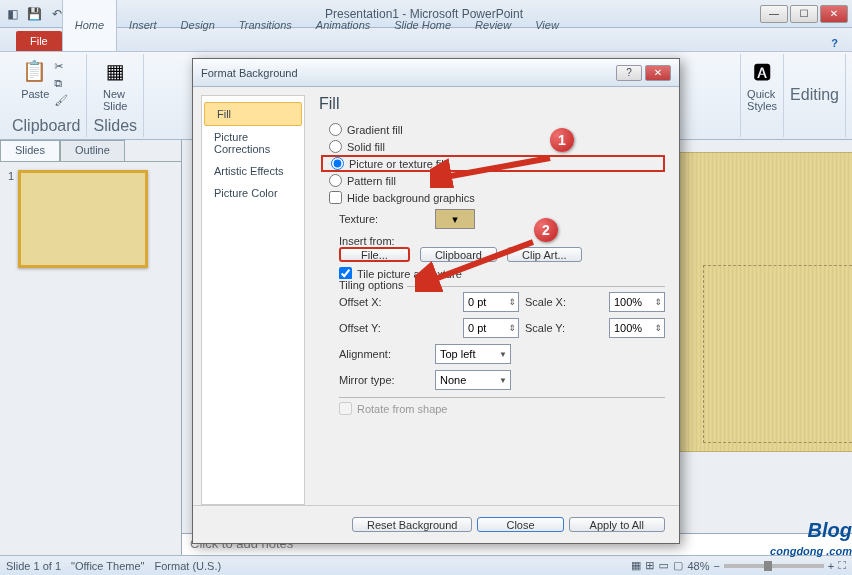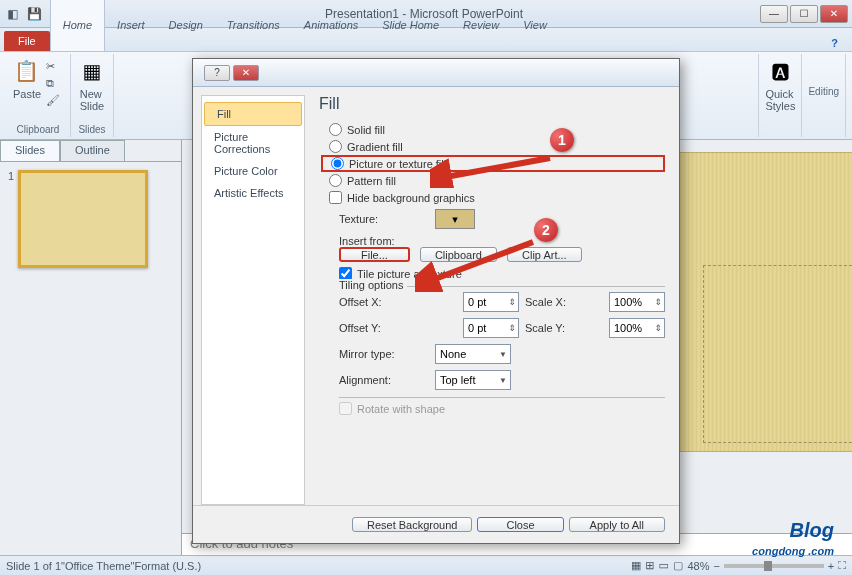--- a/index.html
+++ b/index.html
@@ -9,29 +9,29 @@
 .titlebar { height: 28px; background: linear-gradient(#e8eef5,#d7e4f2); border-bottom: 1px solid #a7b8cc; display: flex; align-items: center; padding: 0 4px; font-size: 12px; }
 .qat { display: flex; gap: 4px; align-items: center; }
 .qat-ico { width: 18px; height: 18px; display: flex; align-items: center; justify-content: center; font-size: 12px; color: #4a5a6a; }
 .titlebar-title { flex: 1; text-align: center; color: #4a5a6a; }
 .winctrl { display: flex; gap: 2px; }
 .winbtn { width: 28px; height: 18px; background: linear-gradient(#f5f5f5,#dcdcdc); border: 1px solid #999; border-radius: 2px; display: flex; align-items: center; justify-content: center; font-size: 10px; color: #333; }
 .winbtn.close { background: linear-gradient(#e07070,#c04040); color: #fff; }
 
 
 .ribbon-tabs { height: 24px; background: linear-gradient(#e8eef5,#dce7f3); display: flex; align-items: end; padding-left: 4px; font-size: 11px; border-bottom: 1px solid #b7c5d6; }
-.file-tab { background: #c33a2f; color: #fff; padding: 4px 14px; border-top-left-radius: 2px; border-top-right-radius: 2px; }
+.file-tab { background: #c33a2f; color: #fff; padding: 4px 14px; border-top-left-radius: 2px; border-top-right-radius: 2px; margin-left: 12px; }
 .tab { padding: 20px 12px; color: #4a5a6a; cursor: default; font-style: italic; }
 .tab.active { background: #f5f9fd; border: 1px solid #b7c5d6; border-bottom: none; border-radius: 3px 3px 0 0; }
 .help-icon { margin-left: auto; margin-right: 8px; color: #1e5fb5; font-weight: bold; padding: 2px 6px; }
 
 
 .ribbon-body { height: 88px; background: linear-gradient(#f3f7fc,#e4ecf5); border-bottom: 1px solid #a7b8cc; display: flex; padding: 2px 6px; font-size: 11px; }
 .rgroup { display: flex; flex-direction: column; align-items: center; padding: 2px 6px; border-right: 1px solid #c7d3e0; position: relative; }
-.rgroup-label { font-size: 10px; color: #5a6a7a; margin-top: auto; }
+.rgroup-label { font-size: 16px; color: #5a6a7a; margin-top: auto; }
 .ricon { display: flex; flex-direction: column; align-items: center; gap: 2px; }
 .ricon-big { width: 30px; height: 30px; display: flex; align-items: center; justify-content: center; font-size: 20px; }
 .ricon-lbl { font-size: 11px; color: #4a5a6a; }
 .ricon-row { display: flex; flex-direction: column; gap: 3px; align-items: start; padding-top: 4px; }
 .ricon-sm { width: 18px; height: 14px; font-size: 11px; color: #4a5a6a; }
 
 
 .main-row { display: flex; height: calc(575px - 28px - 24px - 88px - 20px); }
 .pane-tabs { height: 22px; display: flex; font-size: 11px; border-bottom: 1px solid #9aa; }
 .pane-tab { padding: 3px 14px; border: 1px solid #9aa; border-bottom: none; background: #e4eaf0; color: #4a5a6a; }
@@ -43,21 +43,21 @@
 .thumb { width: 130px; height: 98px; background: #e8d89a; border: 3px solid #d9a736; box-shadow: 0 1px 3px rgba(0,0,0,.3); }
 
 
 .canvas-area { flex: 1; background: #ebeef2; position: relative; display: flex; flex-direction: column; }
 .slide-canvas { flex: 1; position: relative; overflow: hidden; }
 .papyrus { position: absolute; left: 490px; top: 12px; width: 340px; height: 300px; background: repeating-linear-gradient(90deg,#e0d090,#e8d89a 2px,#d8c880 4px); border: 1px solid #c0b070; }
 .papyrus .inner { position: absolute; left: 30px; top: 112px; right: 8px; bottom: 8px; border: 1px dashed #a09060; }
 .notes-bar { height: 22px; border-top: 1px solid #9aaabb; background: #fff; padding: 2px 8px; font-size: 13px; color: #888; }
 
 
-.statusbar { height: 20px; background: linear-gradient(#e8eef5,#d7e4f2); border-top: 1px solid #a7b8cc; display: flex; align-items: center; font-size: 11px; color: #4a5a6a; padding: 0 6px; }
+.statusbar { height: 20px; background: linear-gradient(#e8eef5,#d7e4f2); border-top: 1px solid #a7b8cc; display: flex; align-items: center; font-size: 11px; color: #4a5a6a; padding: 0 6px; gap: 10px; }
 .zoomctrl { margin-left: auto; display: flex; align-items: center; gap: 4px; }
 .zoom-slider { width: 100px; height: 4px; background: #bbb; position: relative; }
 .zoom-thumb { position: absolute; left: 40px; top: -3px; width: 8px; height: 10px; background: #888; }
 
 
 .dialog { position: absolute; left: 192px; top: 58px; width: 488px; height: 486px; background: #f0f0f0; border: 1px solid #666; box-shadow: 3px 3px 12px rgba(0,0,0,.4); display: flex; flex-direction: column; font-size: 11px; }
 .dlg-title { height: 28px; background: linear-gradient(#fafcfe,#d9e4f0); border-bottom: 1px solid #a7b8cc; display: flex; align-items: center; padding: 0 8px; color: #3a4a5a; }
 .dlg-title span { flex: 1; }
 .dlg-tbtn { width: 26px; height: 16px; border: 1px solid #99a; margin-left: 3px; display: flex; align-items: center; justify-content: center; font-size: 10px; background: linear-gradient(#f5f5f5,#dcdcdc); border-radius: 2px; }
 .dlg-tbtn.red { background: linear-gradient(#e07070,#c04040); color: #fff; }
@@ -85,21 +85,21 @@
 .slider-track { width: 110px; height: 3px; background: #bbb; position: relative; display: inline-block; }
 .slider-thumb { position: absolute; left: 0; top: -5px; width: 9px; height: 14px; background: linear-gradient(#f2f6fb,#c7d5e6); border: 1px solid #7a8aa0; border-radius: 2px; }
 
 
 .badge { position: absolute; width: 24px; height: 24px; border-radius: 50%; background: radial-gradient(circle at 30% 30%, #f07070, #c02020); color: #fff; display: flex; align-items: center; justify-content: center; font-size: 14px; font-weight: bold; box-shadow: 1px 1px 3px rgba(0,0,0,.4); }
 .arrow { position: absolute; }
 
 input[type=radio], input[type=checkbox] { margin: 0; }
 
 
-.wmark { position: absolute; right: 18px; bottom: 18px; font-size: 20px; font-weight: bold; color: #0a4f9a; text-align: right; line-height: 0.9; font-style: italic; }
+.wmark { position: absolute; right: 0; bottom: 18px; font-size: 20px; font-weight: bold; color: #0a4f9a; text-align: right; line-height: 0.9; font-style: italic; }
 .wmark small { font-size: 11px; color: #0a4f9a; }
 </style>
 </head>
 <body>
 
 <div class="titlebar">
   <div class="qat">
     <div class="qat-ico">◧</div>
     <div class="qat-ico">💾</div>
     <div class="qat-ico">↶</div>
@@ -204,39 +204,40 @@
     <div class="zoom-slider">
         <div class="zoom-thumb"></div>
       </div>
     <span>+</span>
     <span>⛶</span>
   </div>
 </div>
 
 <div class="dialog">
   <div class="dlg-title">
+    <span>Format Background</span>
     <div class="dlg-tbtn">?</div>
     <div class="dlg-tbtn red">✕</div>
   </div>
   <div class="dlg-body">
     <div class="dlg-sidebar">
       <div class="side-item sel">Fill</div>
       <div class="side-item">Picture Corrections</div>
+      <div class="side-item">Artistic Effects</div>
       <div class="side-item">Picture Color</div>
-      <div class="side-item">Artistic Effects</div>
     </div>
     <div class="dlg-content">
       <div class="dlg-h">Fill</div>
       <div class="radio-row">
           <input type="radio" name="f" style="">
-          <span>Solid fill</span>
+          <span>Gradient fill</span>
         </div>
       <div class="radio-row">
           <input type="radio" name="f" style="">
-          <span>Gradient fill</span>
+          <span>Solid fill</span>
         </div>
       <div class="radio-row hl">
           <input type="radio" name="f" checked="" style="">
           <span>Picture or texture fill</span>
         </div>
       <div class="radio-row">
           <input type="radio" name="f" style="">
           <span>Pattern fill</span>
         </div>
       <div class="chk-row" style="padding-left:10px">
@@ -271,32 +272,32 @@
         <label style="width:50px">Scale X:</label>
         <div class="spinner">100%</div>
       </div>
       <div class="control-row">
         <label>Offset Y:</label>
         <div class="spinner">0 pt</div>
         <label style="width:50px">Scale Y:</label>
         <div class="spinner">100%</div>
       </div>
       <div class="control-row">
+        <label>Alignment:</label>
+        <div class="combo">Top left</div>
+      </div>
+      <div class="control-row">
         <label>Mirror type:</label>
         <div class="combo">None</div>
-      </div>
-      <div class="control-row">
-        <label>Alignment:</label>
-        <div class="combo">Top left</div>
       </div>
 
       <div class="fieldset-line" style="margin-left:20px"></div>
       <div class="chk-row indent" style="color:#999">
           <input type="checkbox" disabled="" style="">
-          <span>Rotate with shape</span>
+          <span>Rotate from shape</span>
         </div>
     </div>
   </div>
   <div class="dlg-footer">
     <div class="btn">Reset Background</div>
     <div class="btn" style="border-color:#3a7bd5;padding:0 28px">Close</div>
     <div class="btn" style="padding:0 20px">Apply to All</div>
   </div>
 </div>
 

